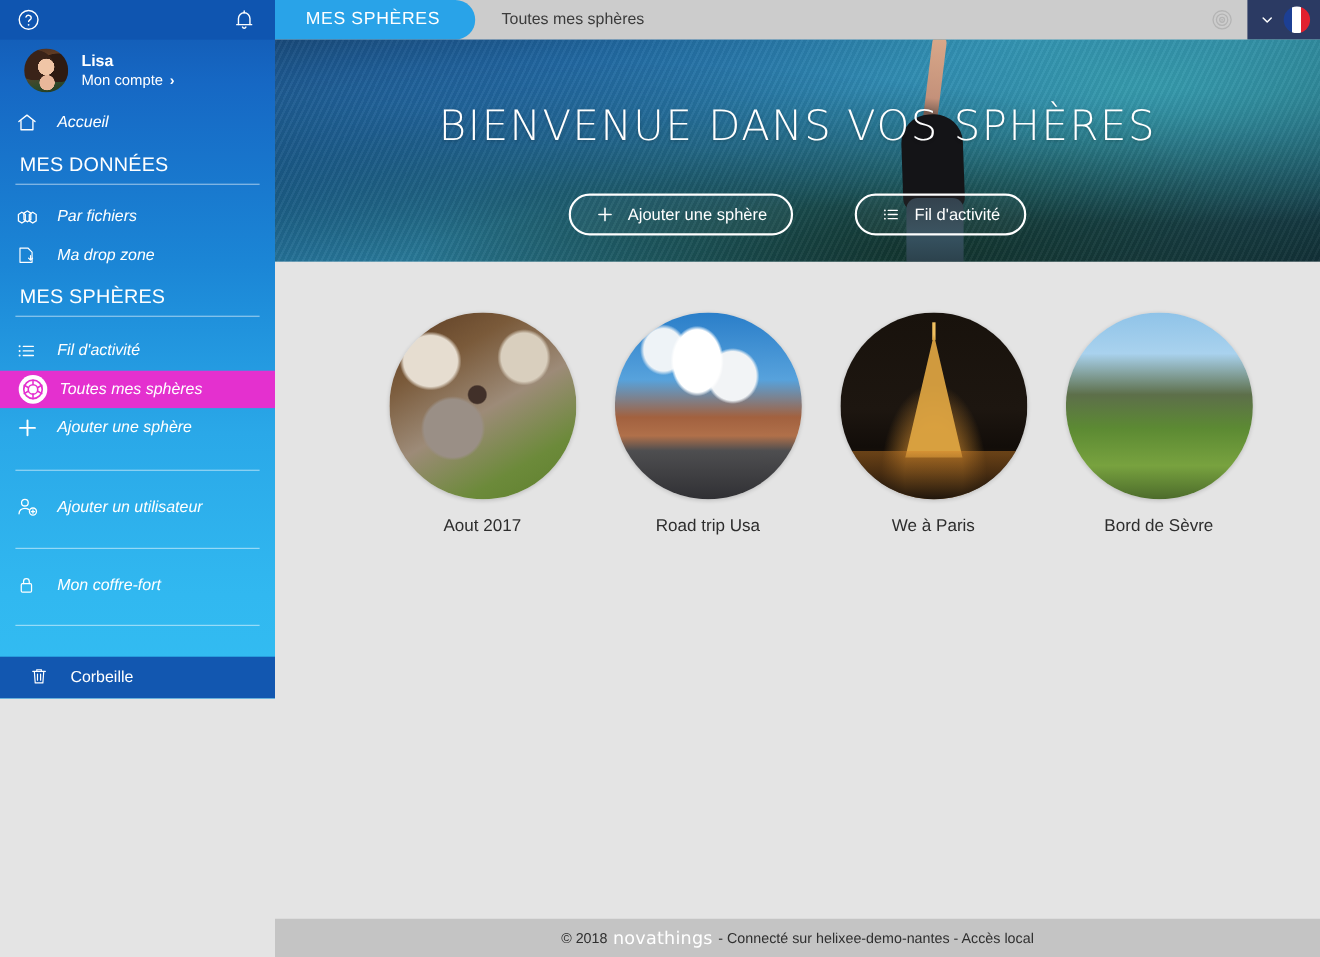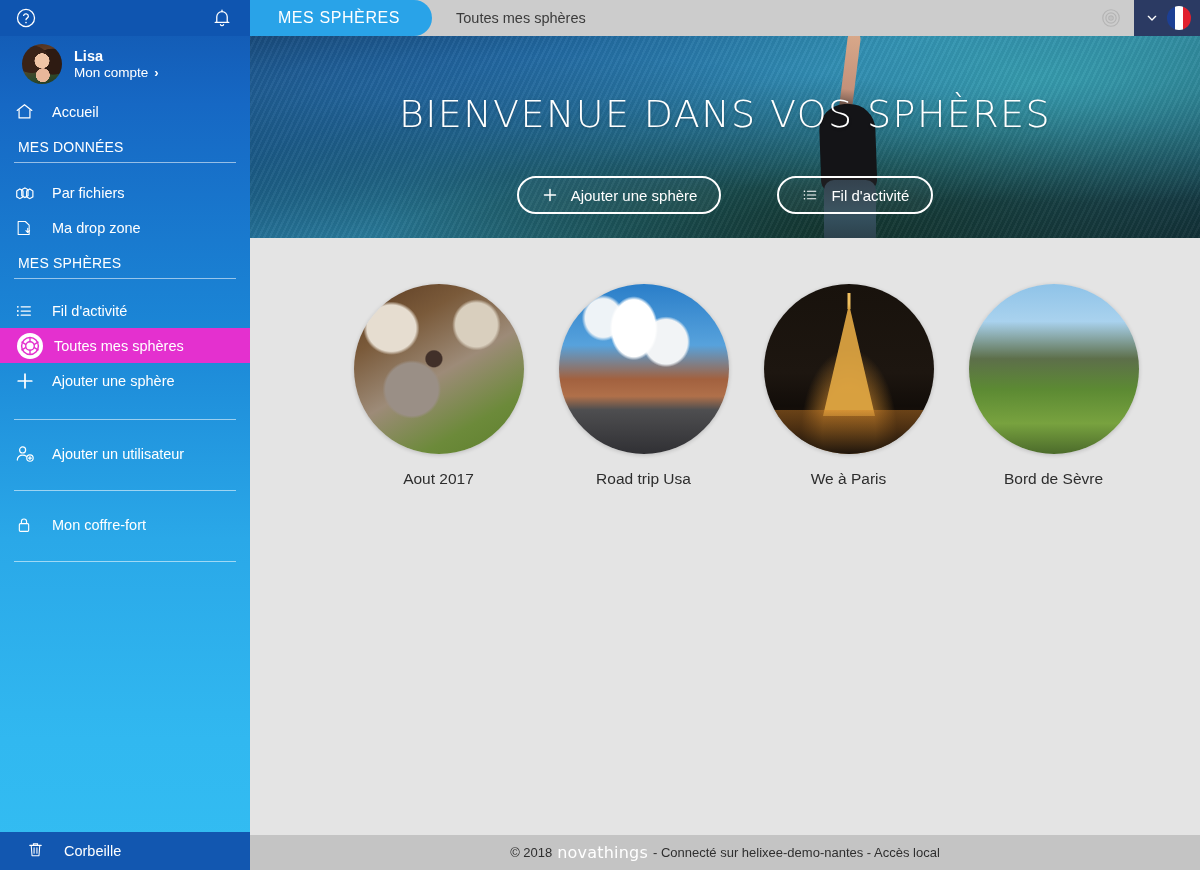--- a/index.html
+++ b/index.html
@@ -7,21 +7,21 @@
     width: 1200px; height: 870px;
     overflow: hidden;
     font-family: "Liberation Sans", sans-serif;
     background: #e4e4e4;
   }
   .app { position: relative; width: 1200px; height: 870px; display: flex; }
 
   
   .sidebar {
     position: relative;
-    width: 250px; height: 870px;
+    width: 250px; height: 635px;
     background: linear-gradient(to bottom, #1257b0 0%, #1668c4 12%, #1b86d6 38%, #2aa8e8 62%, #31b8f0 85%, #33bdf2 100%);
     display: flex; flex-direction: column;
     flex: 0 0 250px;
     overflow: hidden;
   }
   .sb-top {
     height: 36px; background: #0f55b0;
     display: flex; align-items: center; justify-content: space-between;
     padding: 0 16px 0 14px;
     flex: 0 0 36px;
@@ -42,27 +42,27 @@
   }
   .sb-account-txt { margin-left: 12px; line-height: 1.25; }
   .sb-name { color: #fff; font-size: 14.5px; font-weight: bold; }
   .sb-sub { color: #ffffff; font-size: 13.5px; display: flex; align-items: center; gap: 6px; font-weight: 400; }
   .sb-sub .chev { font-size: 13px; font-weight: bold; }
 
   .sb-item {
     display: flex; align-items: center;
     height: 35px; padding-left: 14px;
     color: #ffffff; font-size: 14.5px;
-    cursor: pointer; text-decoration: none;
+    cursor: pointer; text-decoration: none; font-style: italic;
   }
   .sb-item .si-ico { width: 30px; flex: 0 0 30px; display: flex; align-items: center; justify-content: flex-start; }
   .sb-item .si-lb { margin-left: 8px; white-space: nowrap; }
 
   .sb-section {
-    color: #ffffff; font-size: 14px;
+    color: #ffffff; font-size: 18px;
     letter-spacing: .2px;
     padding: 10px 0 4px 18px;
   }
   .sb-rule { height: 1px; background: rgba(255,255,255,.55); margin: 3px 14px 0 14px; }
 
   .sb-item.active {
     background: #e22fd0;
     background: #e430cf;
   }
   .sb-item.active .si-ico { margin-left: 2px; }

